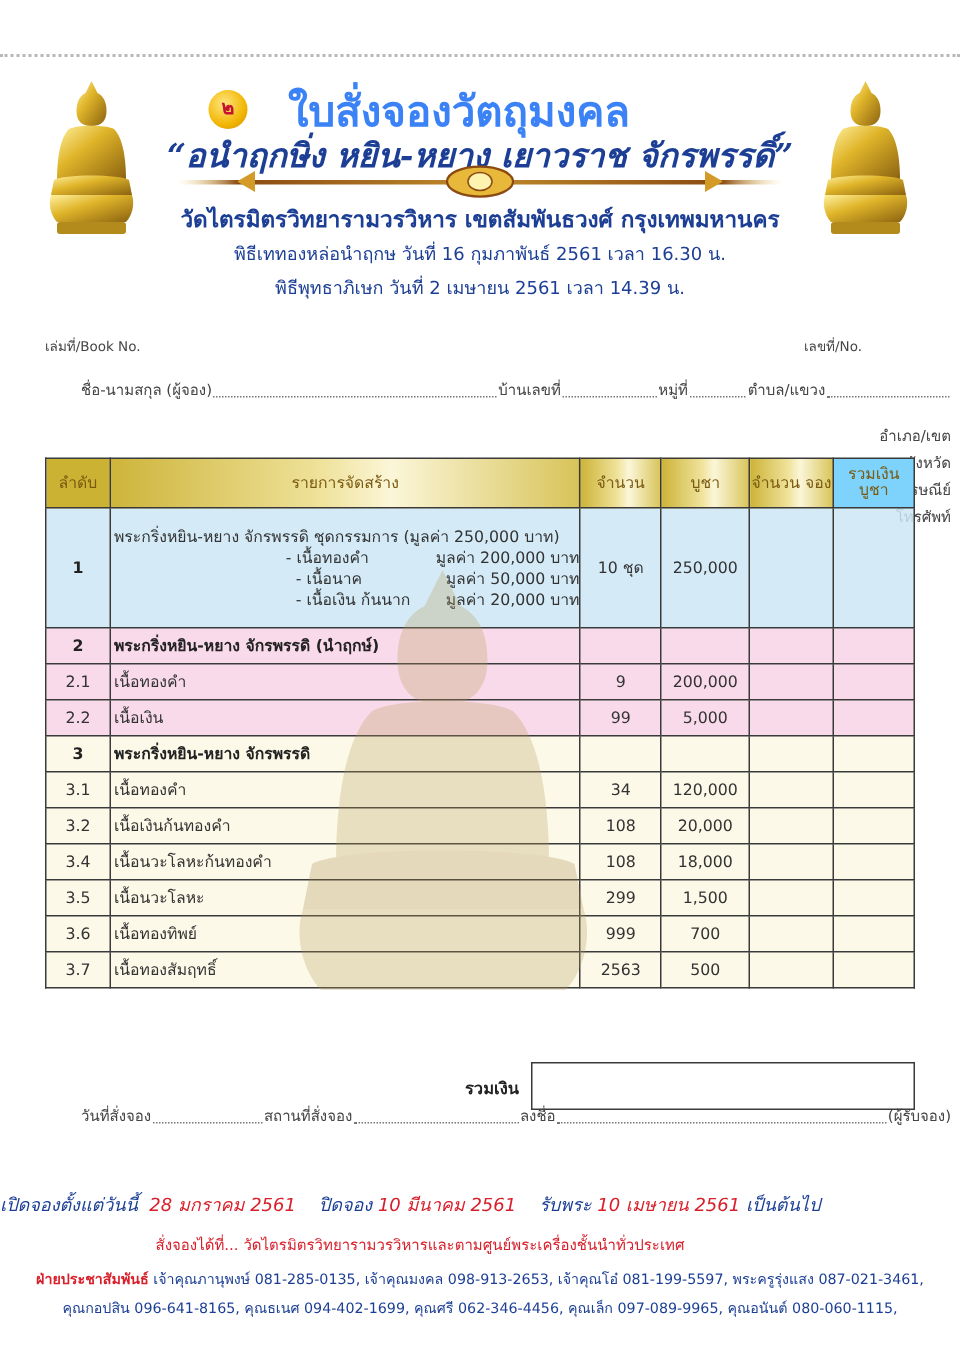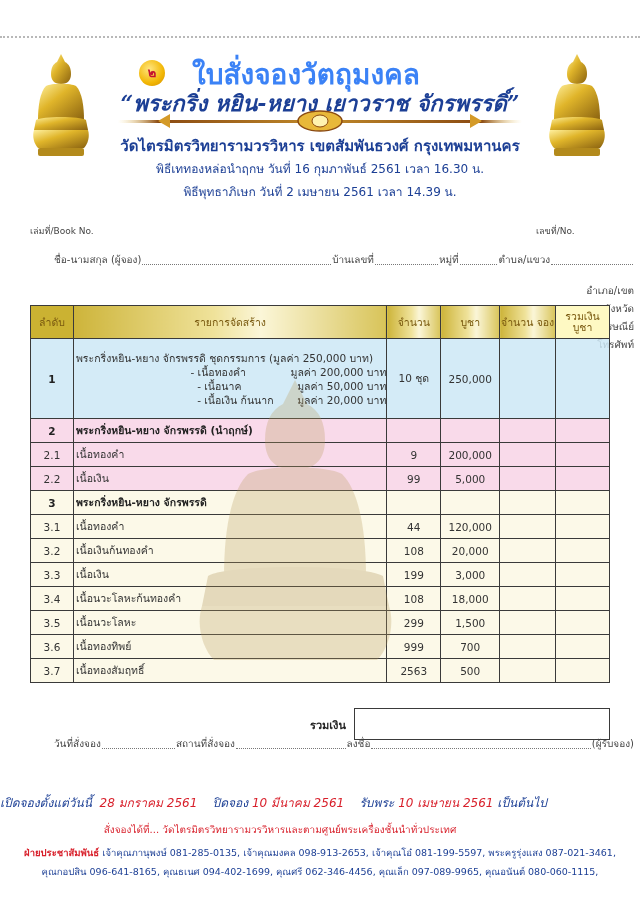--- a/index.html
+++ b/index.html
@@ -57,21 +57,21 @@
   .watermark {
     position: absolute; left: 188px; top: 370px; width: 215px; height: 320px; opacity: 0.28; pointer-events: none;
   }
   table { border-collapse: collapse; width: 580px; font-size: 10.5px; position: relative; }
   th, td { border: 1px solid #3a3a3a; text-align: center; vertical-align: middle; }
   th {
     height: 33px; font-weight: normal; color: #7a5a10; font-size: 10.5px; line-height: 11px;
     background: linear-gradient(90deg, #cdb43a 0%, #efe29a 45%, #fbf6d8 60%, #d8c45a 100%);
   }
   th.c-idx { background: #cbb232; }
-  th.c-tot { background: #fef9c3; }
+  th.c-tot { background: #7dd3fc; }
   col.c1 { width: 43px; } col.c2 { width: 314px; } col.c3 { width: 54px; }
   col.c4 { width: 59px; } col.c5 { width: 56px; } col.c6 { width: 54px; }
   tr.blue td { background: rgba(204,232,246,0.85); }
   tr.pink td { background: rgba(248,212,230,0.85); }
   tr.cream td { background: rgba(252,248,228,0.85); }
   td.desc { text-align: left; padding-left: 2px; }
   td.bold { font-weight: bold; color: #222; }
   tr.r1 td { height: 80px; }
   tr.std td { height: 24px; }
   .r1 .desc { line-height: 14px; font-size: 10.5px; }
@@ -115,21 +115,21 @@
 <svg class="statue right" viewBox="0 0 66 110">
   <path d="M33 2 l4 8 c4 2 6 6 6 12 c0 6-3 10-10 10 c-7 0-10-4-10-10 c0-6 2-10 6-12z" fill="url(#gold1)"></path>
   <path d="M18 34 c5-3 25-3 30 0 c6 6 8 20 8 34 l-46 0 c0-14 2-28 8-34z" fill="url(#gold1)"></path>
   <path d="M8 68 c6-4 44-4 50 0 l2 10 l-54 0z" fill="url(#gold1)"></path>
   <path d="M6 78 l54 0 c2 6 0 14-4 18 l-46 0 c-4-4-6-12-4-18z" fill="url(#gold1)"></path>
   <rect x="10" y="96" width="46" height="8" rx="2" fill="#b38a1c"></rect>
 </svg>
 
 <div class="badge">๒</div>
 <div class="title-main">ใบสั่งจองวัตถุมงคล</div>
-<div class="title-sub">“พระกริ่ง หยิน-หยาง เยาวราช จักรพรรดิ์”</div>
+<div class="title-sub">“อนำฤกษิ่ง หยิน-หยาง เยาวราช จักรพรรดิ์”</div>
 
 <svg class="divider" viewBox="0 0 404 22">
   <defs>
     <linearGradient id="bar" x1="0" y1="0" x2="1" y2="0">
       <stop offset="0" stop-color="#f4d36a" stop-opacity="0"></stop>
         <stop offset="0.1" stop-color="#8a4a12"></stop>
       <stop offset="0.5" stop-color="#c08a2a"></stop>
         <stop offset="0.9" stop-color="#8a4a12"></stop>
         <stop offset="1" stop-color="#f4d36a" stop-opacity="0"></stop>
     </linearGradient>
@@ -242,38 +242,30 @@
         <td class="desc bold">พระกริ่งหยิน-หยาง จักรพรรดิ</td>
         <td></td>
           <td></td>
           <td></td>
           <td></td>
       </tr>
 
     <tr class="cream std">
           <td>3.1</td>
           <td class="desc">เนื้อทองคำ</td>
-          <td>44</td>
+          <td>34</td>
           <td>120,000</td>
           <td></td>
           <td></td>
         </tr>
         <tr class="cream std">
           <td>3.2</td>
           <td class="desc">เนื้อเงินก้นทองคำ</td>
           <td>108</td>
           <td>20,000</td>
-          <td></td>
-          <td></td>
-        </tr>
-        <tr class="cream std">
-          <td>3.3</td>
-          <td class="desc">เนื้อเงิน</td>
-          <td>199</td>
-          <td>3,000</td>
           <td></td>
           <td></td>
         </tr>
         <tr class="cream std">
           <td>3.4</td>
           <td class="desc">เนื้อนวะโลหะก้นทองคำ</td>
           <td>108</td>
           <td>18,000</td>
           <td></td>
           <td></td>

